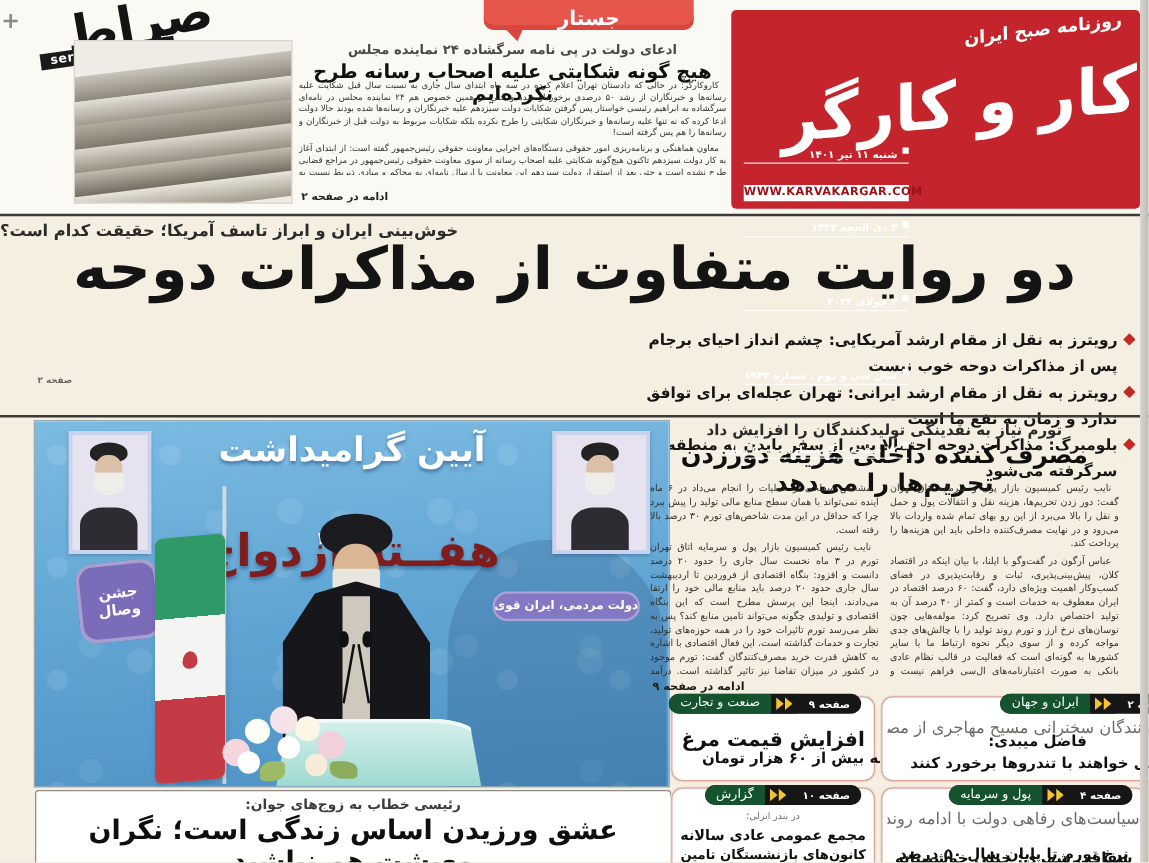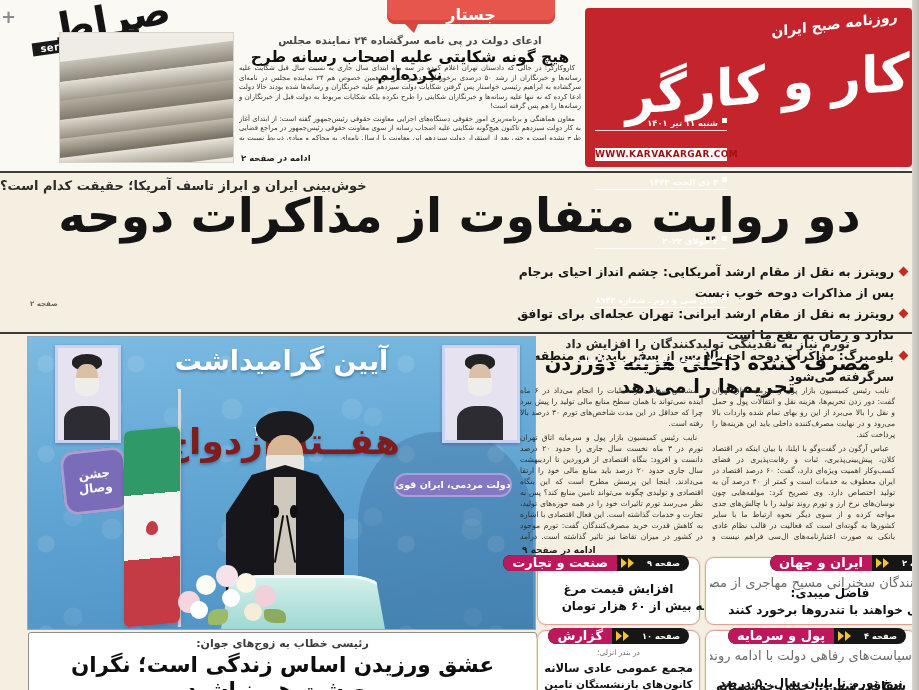--- a/index.html
+++ b/index.html
@@ -132,21 +132,21 @@
            color:#30302c;text-align:justify;}
   .eco-col p{margin:0 0 3px 0;text-indent:6px;}
   .eco-right{left:192px;width:183px;}
   .eco-left{left:0;width:183px;}
   .eco-cont{position:absolute;left:2px;top:208px;font-size:9px;font-weight:bold;color:#1d1d1d;}
   
   .teaser{position:absolute;background:#fff;border:1px solid #dba49b;border-radius:9px;
           box-shadow:0 0 0 1px #eee2d2;}
   .t-tab{position:absolute;top:-3px;right:10px;height:16px;display:flex;align-items:stretch;
          direction:ltr;background:#161616;border-radius:8px;overflow:hidden;}
-  .t-sec{background:#be185d;color:#fff;font-size:13px;font-weight:bold;line-height:16px;
+  .t-sec{background:#14532d;color:#fff;font-size:10px;font-weight:normal;line-height:16px;
          padding:0 9px;white-space:nowrap;border-radius:8px 0 0 8px;}
   .t-chv{display:flex;align-items:center;gap:1px;padding:0 4px;background:#161616;}
   .chv{width:0;height:0;border-top:5px solid transparent;border-bottom:5px solid transparent;
        border-left:6px solid #f5c431;}
   .t-page{color:#fff;font-size:8.3px;font-weight:bold;line-height:16px;padding:0 9px;white-space:nowrap;}
   .t-kicker{position:absolute;left:4px;top:17px;width:calc(100% - 8px);text-align:center;
             font-size:13px;color:#6b6b66;white-space:nowrap;overflow:hidden;}
   .t-l1{position:absolute;left:2px;width:calc(100% - 4px);text-align:center;font-weight:bold;color:#111;}
   .t-l2{position:absolute;left:2px;width:calc(100% - 4px);text-align:center;font-weight:bold;color:#111;}
 </style>
@@ -310,21 +310,21 @@
 
   <div class="teaser" style="left:537px;top:557px;width:161px;height:66px;">
     <div class="t-tab">
       <span class="t-sec">صنعت و تجارت</span>
       <span class="t-chv">
           <span class="chv"></span>
           <span class="chv"></span>
         </span>
       <span class="t-page">صفحه ۹</span>
     </div>
-    <div class="t-l1" style="top:24px;font-size:12px;">افزایش قیمت مرغ</div>
+    <div class="t-l1" style="top:24px;font-size:16px;">افزایش قیمت مرغ</div>
     <div class="t-l2" style="top:41px;font-size:12px;margin-left:16px;">به بیش از ۶۰ هزار تومان</div>
   </div>
 
   <div class="teaser" style="left:705px;top:557px;width:210px;height:66px;padding-left:38px;">
     <div class="t-tab">
       <span class="t-sec">ایران و جهان</span>
       <span class="t-chv">
           <span class="chv"></span>
           <span class="chv"></span>
         </span>

